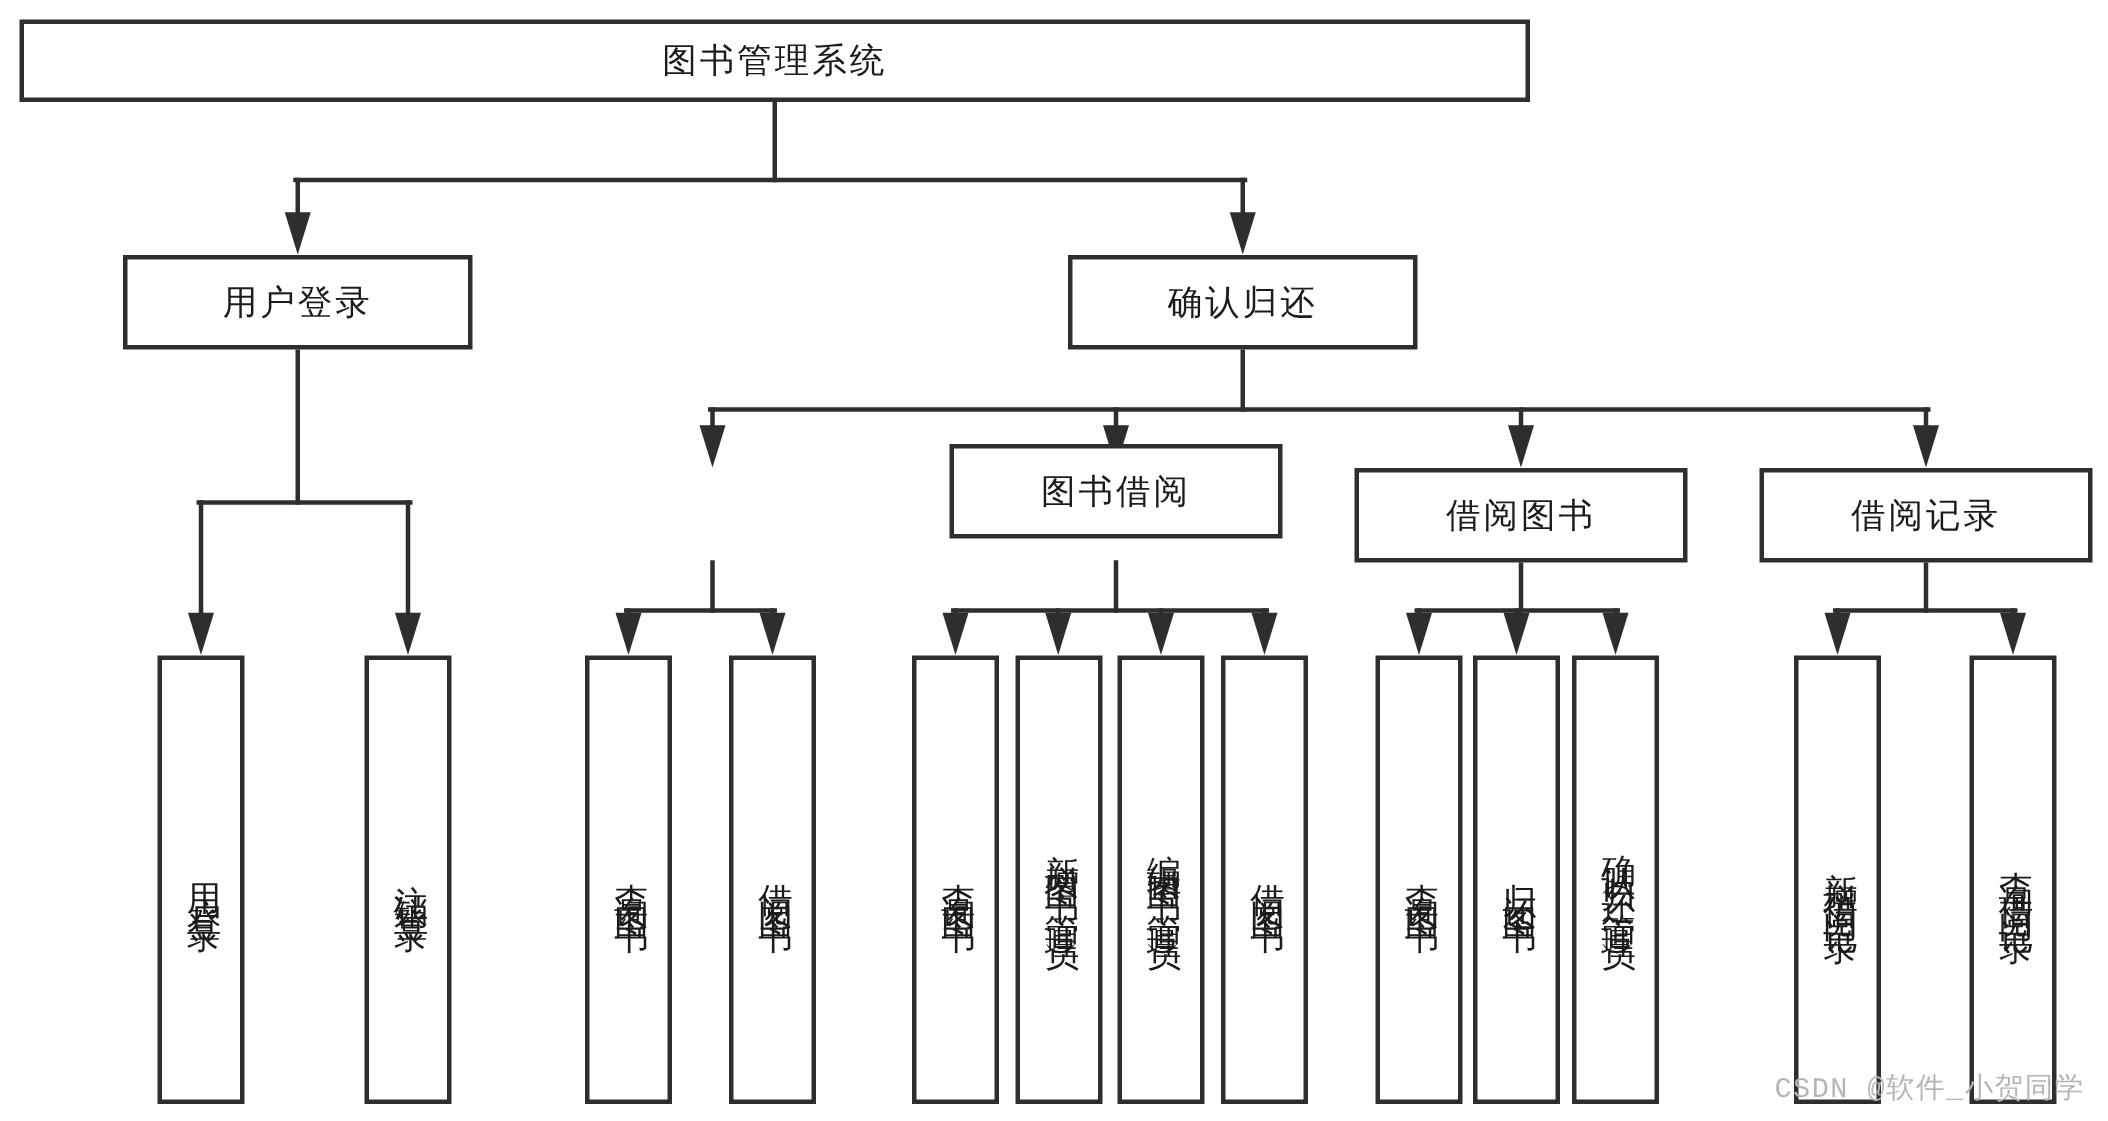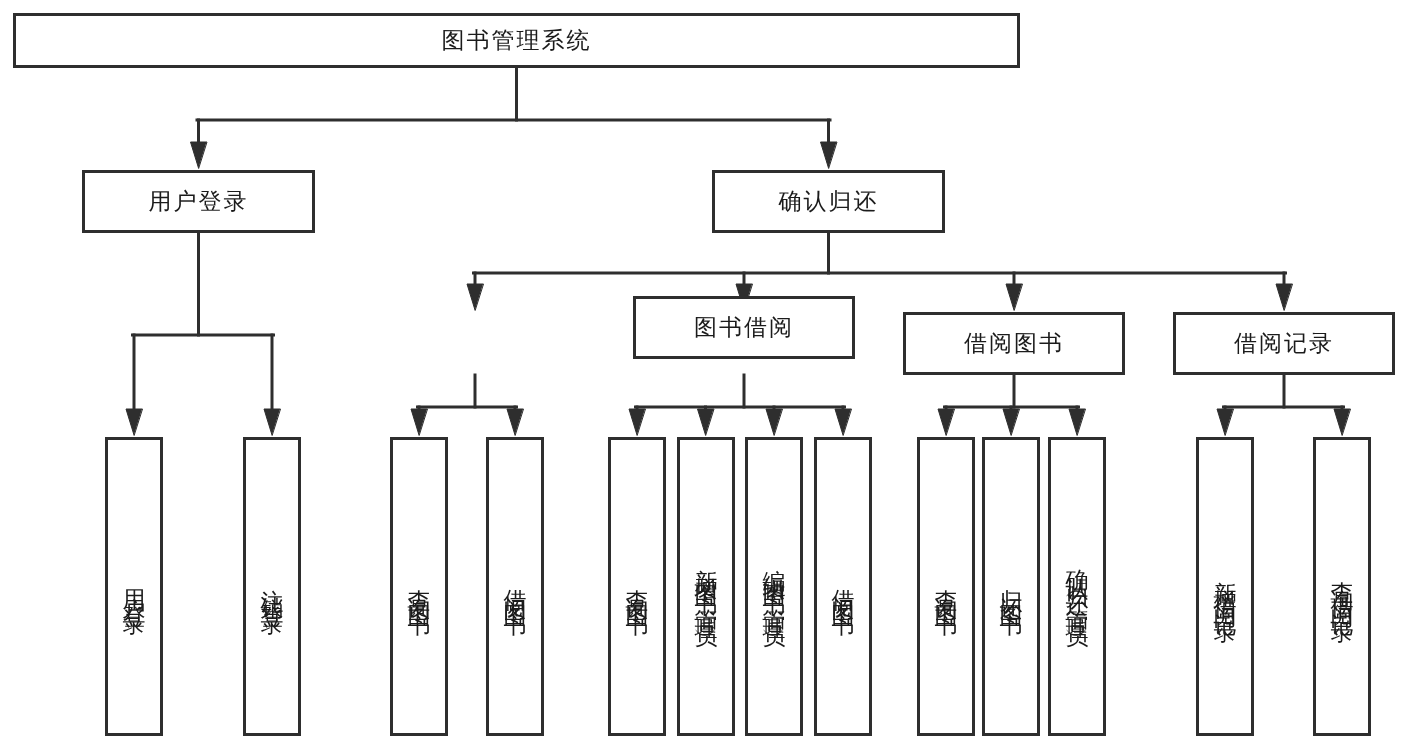--- a/index.html
+++ b/index.html
@@ -1,18 +1,18 @@
 <!DOCTYPE html>
 <html><head>
 <meta charset="utf-8">
 <style>
   html,body { margin:0; padding:0; background:#ffffff; }
   .canvas {
     position:relative; width:1405px; height:747px; background:#ffffff;
-    font-family:Liberation Sans, sans-serif; overflow:hidden;
+    font-family:Liberation Mono, monospace; overflow:hidden;
   }
   .connectors { position:absolute; left:0; top:0; width:1405px; height:747px; }
   .box {
     position:absolute; box-sizing:border-box; background:#ffffff;
     border:3px solid #2e2e2e; color:#1b1b1b;
     display:flex; align-items:center; justify-content:center;
     font-size:23px; letter-spacing:2px; white-space:nowrap;
   }
   .leaf {
     writing-mode:vertical-rl; text-orientation:mixed;
@@ -124,14 +124,15 @@
   <div class="box leaf" style="left:745px;top:437px;width:58px;height:299px">编辑图书（管理员）</div>
   <div class="box leaf" style="left:814px;top:437px;width:58px;height:299px">借阅图书</div>
 
   <div class="box leaf" style="left:917px;top:437px;width:58px;height:299px">查询图书</div>
   <div class="box leaf" style="left:982px;top:437px;width:58px;height:299px">归还图书</div>
   <div class="box leaf" style="left:1048px;top:437px;width:58px;height:299px">确认归还（管理员）</div>
 
   <div class="box leaf" style="left:1196px;top:437px;width:58px;height:299px">新增借阅记录</div>
   <div class="box leaf" style="left:1313px;top:437px;width:58px;height:299px">查询借阅记录</div>
 
+  <div class="watermark">CSDN @软件_小贺同学</div>
 
 </div>
 
 </body></html>

